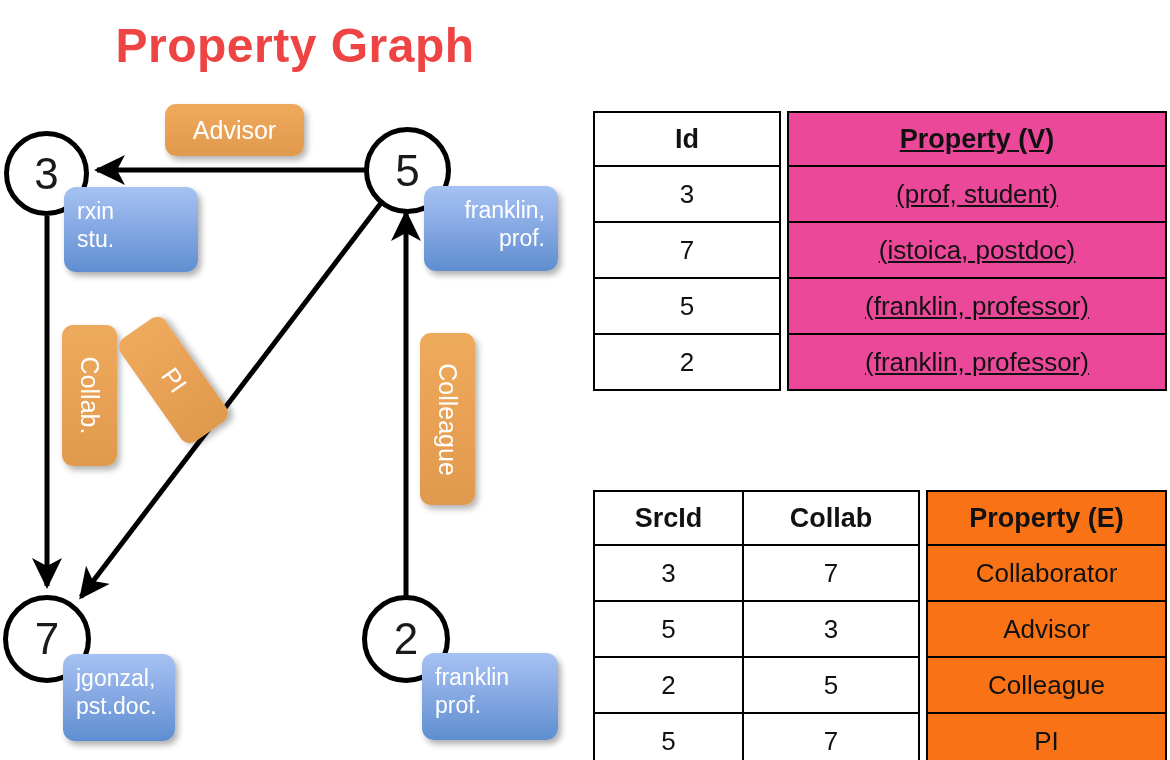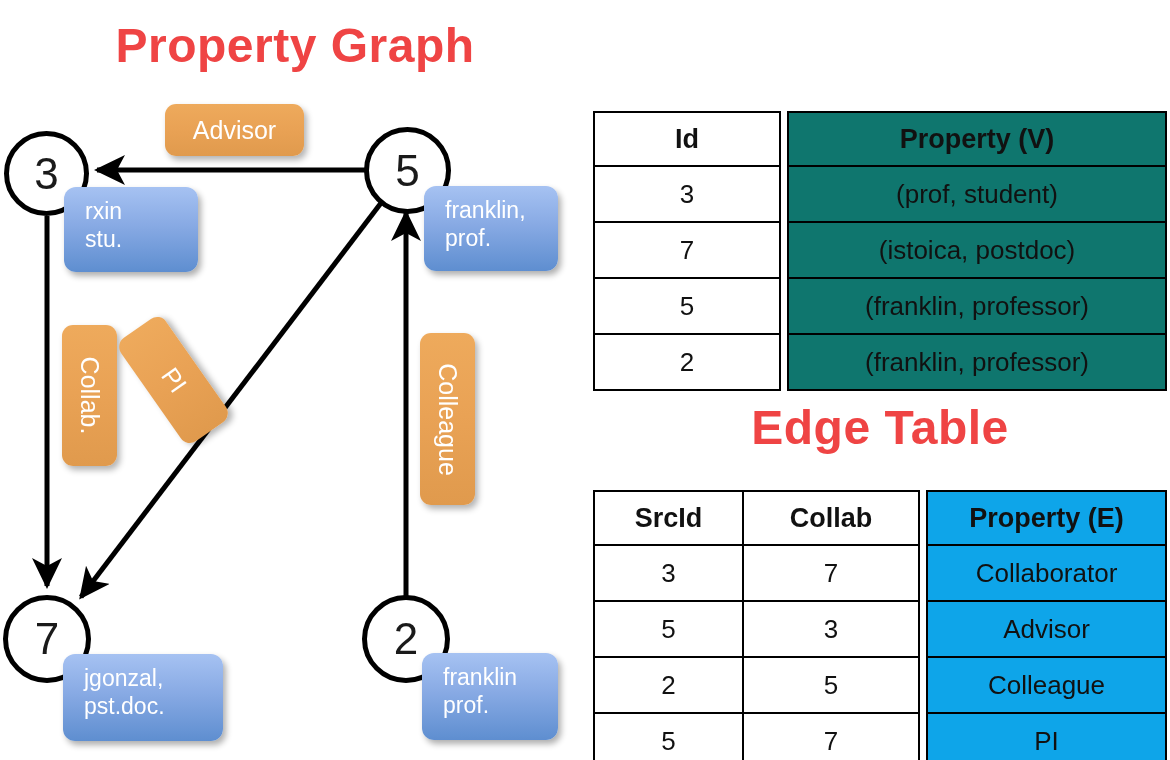--- a/index.html
+++ b/index.html
@@ -44,21 +44,21 @@
 
   
   .prop-box{
     position:absolute;
     border-radius:12px;
     background:linear-gradient(to bottom,#a6c2f2 0%,#88aae4 45%,#5e8ed0 100%);
     box-shadow:3px 4px 6px rgba(0,0,0,0.32);
     color:#ffffff;
     font-size:23px;
     line-height:1.22;
-    padding:10px 21px;
+    padding:10px 13px;
     box-sizing:border-box;
     z-index:6;
     font-family:"Liberation Sans", sans-serif;
   }
 
   
   .edge-label{
     position:absolute;
     border-radius:11px;
     background:linear-gradient(to bottom,#eeaa5c 0%,#e9a255 48%,#e09a4d 100%);
@@ -86,31 +86,30 @@
   .tbl td,.tbl th{
     border:2px solid #000;
     text-align:center;
     font-family:"Liberation Sans", sans-serif;
     font-weight:400;
     font-size:26px;
     color:#111;
     padding:0;
   }
   .tbl th{font-weight:700;font-size:27px;}
-  .fill-blue{background:#0f766e;}
-  .fill-orange{background:#0ea5e9;}
+  .fill-blue{background:#ec4899;text-decoration:underline;}
+  .fill-orange{background:#f97316;}
   .spacer-col{border:none !important;background:transparent !important;width:7px;}
 </style>
 </head>
 <body>
 
 <div class="stage">
 
   <div class="title" id="title-property-graph">Property Graph</div>
-  <div class="title" id="title-edge-table">Edge Table</div>
 
   <svg id="graph-svg" viewBox="0 0 590 760" xmlns="http://www.w3.org/2000/svg">
     <defs>
       <marker id="arrowhead" markerWidth="7" markerHeight="7" refX="5.6" refY="3" orient="auto" markerUnits="strokeWidth">
         <path d="M0,0 L6.2,3 L0,6 L1.6,3 z" fill="#000"></path>
       </marker>
     </defs>
 
     <line x1="367" y1="170" x2="97" y2="170" stroke="#000" stroke-width="5" marker-end="url(#arrowhead)"></line>
 
@@ -127,26 +126,26 @@
 
   <div class="node" style="left:3px;top:595px;width:88px;height:88px;">7</div>
 
   <div class="node" style="left:362px;top:595px;width:88px;height:88px;">2</div>
 
   <div class="prop-box" style="left:64px;top:187px;width:134px;height:85px;">
     <div>rxin</div>
     <div>stu.</div>
   </div>
 
-  <div class="prop-box" style="left:424px;top:186px;width:134px;height:85px;">
+  <div class="prop-box" style="left:424px;top:186px;width:134px;height:85px;text-align:right;">
     <div>franklin,</div>
     <div>prof.</div>
   </div>
 
-  <div class="prop-box" style="left:63px;top:654px;width:160px;height:87px;">
+  <div class="prop-box" style="left:63px;top:654px;width:112px;height:87px;">
     <div>jgonzal,</div>
     <div>pst.doc.</div>
   </div>
 
   <div class="prop-box" style="left:422px;top:653px;width:136px;height:87px;">
     <div>franklin</div>
     <div>prof.</div>
   </div>
 
   <div class="edge-label" style="left:165px;top:104px;width:139px;height:52px;">

